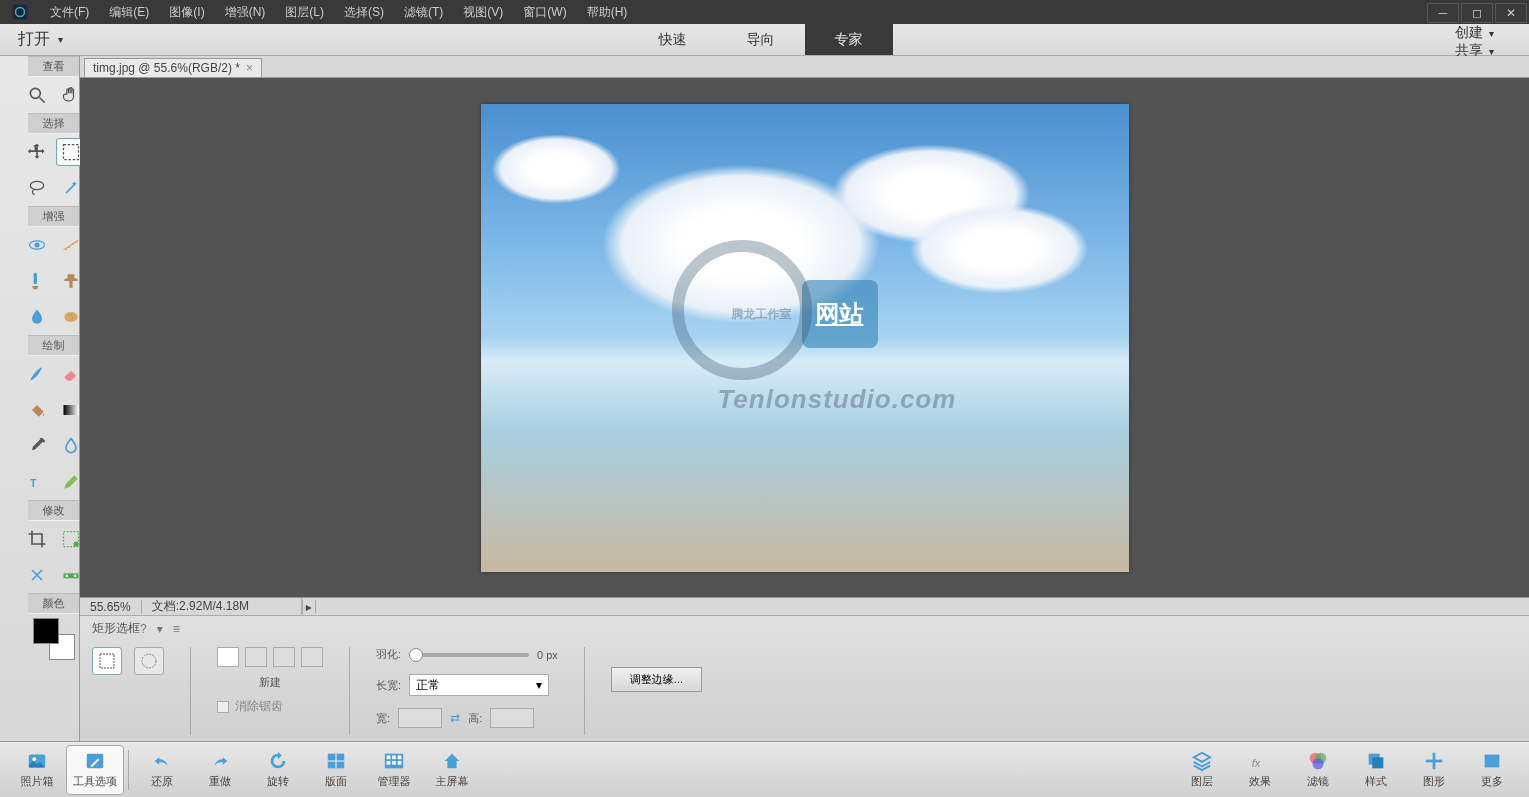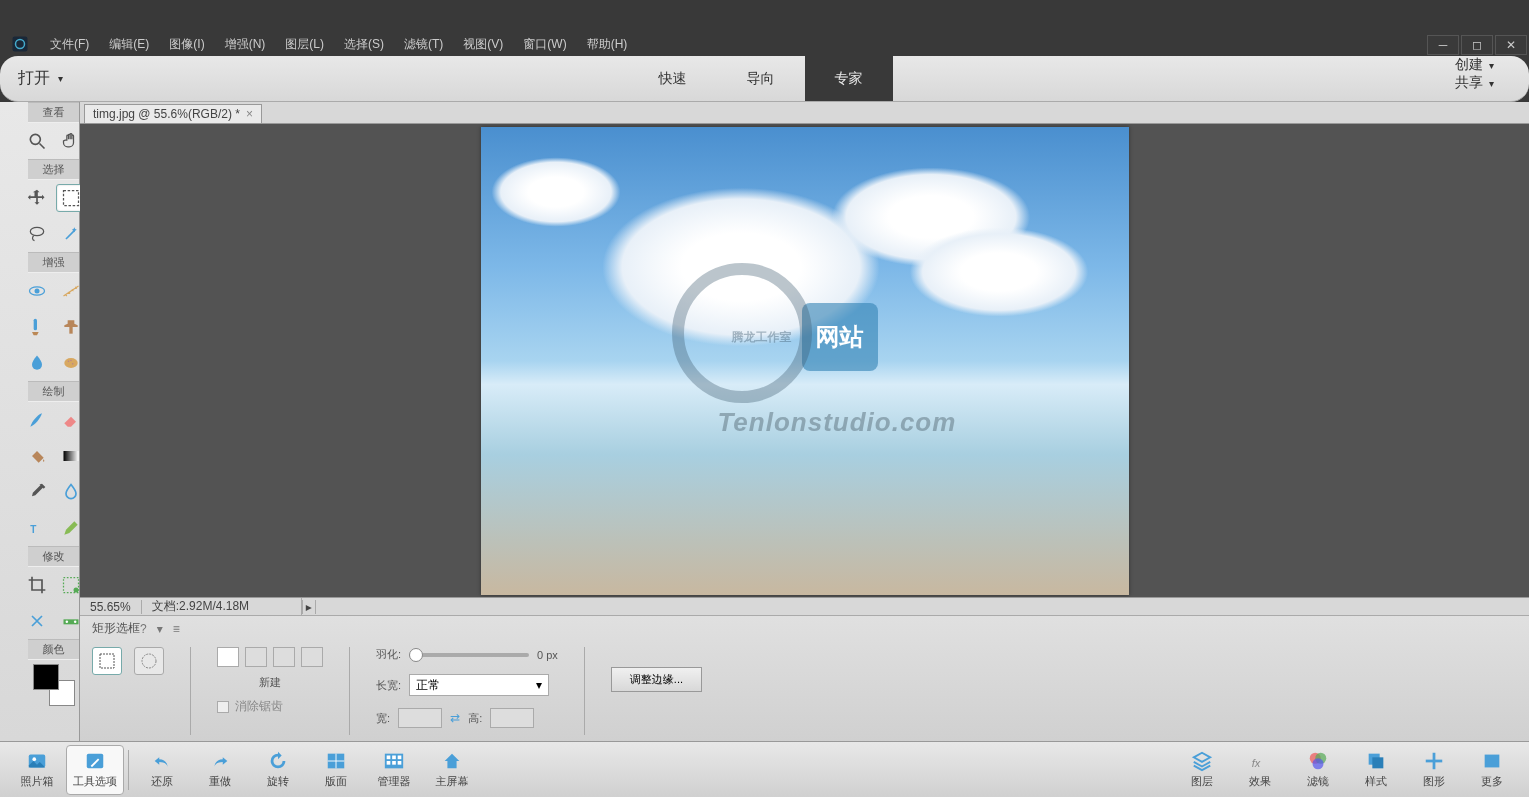--- a/index.html
+++ b/index.html
@@ -1,25 +1,25 @@
 <!DOCTYPE html>
 <html><head>
 <meta charset="utf-8">
 <style>
 * { margin:0; padding:0; box-sizing:border-box; font-family:"Microsoft YaHei",sans-serif; font-size:12px; user-select:none; }
 body { width:1529px; height:797px; background:#393939; overflow:hidden; display:flex; flex-direction:column; }
-.titlebar { height:24px; background:#393939; display:flex; align-items:center;margin-top:32px; }
+.titlebar { height:24px; background:#393939; display:flex; align-items:center; }
 .app-icon { width:40px; height:24px; display:flex; align-items:center; justify-content:center; }
 .app-icon svg { width:18px; height:18px; }
 .menubar { display:flex; gap:0; }
 .menu-item { padding:0 10px; color:#ccc; line-height:24px; cursor:pointer; }
 .win-controls { margin-left:auto; display:flex; }
 .win-btn { width:32px; height:20px; background:#3a3a3a; border:1px solid #555; margin:2px 2px 0 0; display:flex; align-items:center; justify-content:center; color:#ccc; cursor:pointer; }
 .win-btn.close { background:#3a3a3a; }
-.topbar { height:46px; background:linear-gradient(#e8e8e8,#d8d8d8); display:flex; align-items:center; border-bottom:1px solid #aaa;border-radius:18px; }
+.topbar { height:32px; background:linear-gradient(#e8e8e8,#d8d8d8); display:flex; align-items:center; border-bottom:1px solid #aaa; }
 .open-btn { padding:0 18px; font-size:16px; color:#333; display:flex; align-items:center; gap:8px; height:100%; }
 .open-btn::after { content:"▾"; font-size:10px; }
 .mode-tabs { margin:0 auto; display:flex; height:100%; align-items:stretch; }
 .mode-tab { padding:0 30px; display:flex; align-items:center; font-size:14px; color:#333; cursor:pointer; }
 .mode-tab.active { background:#393939; color:#e8e8e8; }
 .right-actions { display:flex; height:100%; align-items:center; gap:0; padding-right:20px;flex-direction:column; }
 .right-action { padding:0 15px; font-size:14px; color:#333; display:flex; align-items:center; gap:6px; }
 .right-action::after { content:"▾"; font-size:10px; }
 .main-row { flex:1; display:flex; min-height:0; }
 .toolpanel { width:80px; background:linear-gradient(#e8e8e8,#d8d8d8); display:flex; flex-direction:column; align-items:center; border-right:1px solid #999;padding-left:28px; }
@@ -37,21 +37,21 @@
 .doc-tab .x { cursor:pointer; color:#888; }
 .canvas-area { flex:1; background:#535353; display:flex; align-items:center; justify-content:center; position:relative; overflow:hidden; }
 .canvas-img { width:648px; height:468px; background:linear-gradient(180deg,#4a8fcf 0%,#7db8e8 30%,#a8d4f0 50%,#d8ecf8 55%,#a8cfe0 70%,#c8b8a0 100%); position:relative; overflow:hidden; box-shadow:0 0 4px rgba(0,0,0,.4); }
 .cloud { position:absolute; background:radial-gradient(ellipse,#fff 30%,#e8f0f8 60%,transparent 70%); border-radius:50%; }
 .c1 { width:280px; height:160px; top:60px; left:120px; }
 .c2 { width:200px; height:100px; top:40px; left:350px; }
 .c3 { width:180px; height:90px; top:100px; right:40px; }
 .c4 { width:130px; height:70px; top:30px; left:10px; }
 .watermark { position:absolute; top:45%; left:50%; transform:translate(-50%,-50%); color:rgba(60,90,110,.4); font-size:38px; font-weight:bold; white-space:nowrap; display:flex; align-items:center; gap:10px; }
 .wm-logo { width:140px; height:140px; border:12px solid rgba(60,90,110,.35); border-radius:50%; position:absolute; left:-60px; top:-40px; }
-.wm-badge { background:rgba(50,130,180,.6); color:#fff; padding:18px 14px; border-radius:8px; font-size:24px; margin-left:0; }
+.wm-badge { background:rgba(50,130,180,.6); color:#fff; padding:18px 14px; border-radius:8px; font-size:24px; margin-left:0;text-decoration:underline; }
 .wm-sub { position:absolute; top:60%; left:55%; transform:translateX(-50%); color:rgba(80,100,110,.45); font-size:26px; font-style:italic; font-weight:bold; letter-spacing:1px; }
 .status-row { height:18px; background:#d8d8d8; display:flex; align-items:center; font-size:11px; color:#444; border-top:1px solid #999; }
 .status-cell { padding:0 10px; border-right:1px solid #aaa; }
 .status-arrow { width:14px; text-align:center; border-left:1px solid #aaa; border-right:1px solid #aaa; cursor:pointer; }
 .options-bar { height:126px; background:linear-gradient(#e0e0e0,#d0d0d0); border-top:1px solid #aaa; display:flex; flex-direction:column; }
 .opt-title-row { display:flex; padding:4px 12px; color:#555; font-size:11px; }
 .opt-title-icons { display:flex; gap:10px; align-items:center; color:#777; }
 .opt-body { flex:1; display:flex; align-items:flex-start; padding:6px 12px; gap:20px; }
 .opt-group { display:flex; flex-direction:column; gap:8px; }
 .marquee-btns { display:flex; gap:12px; }

